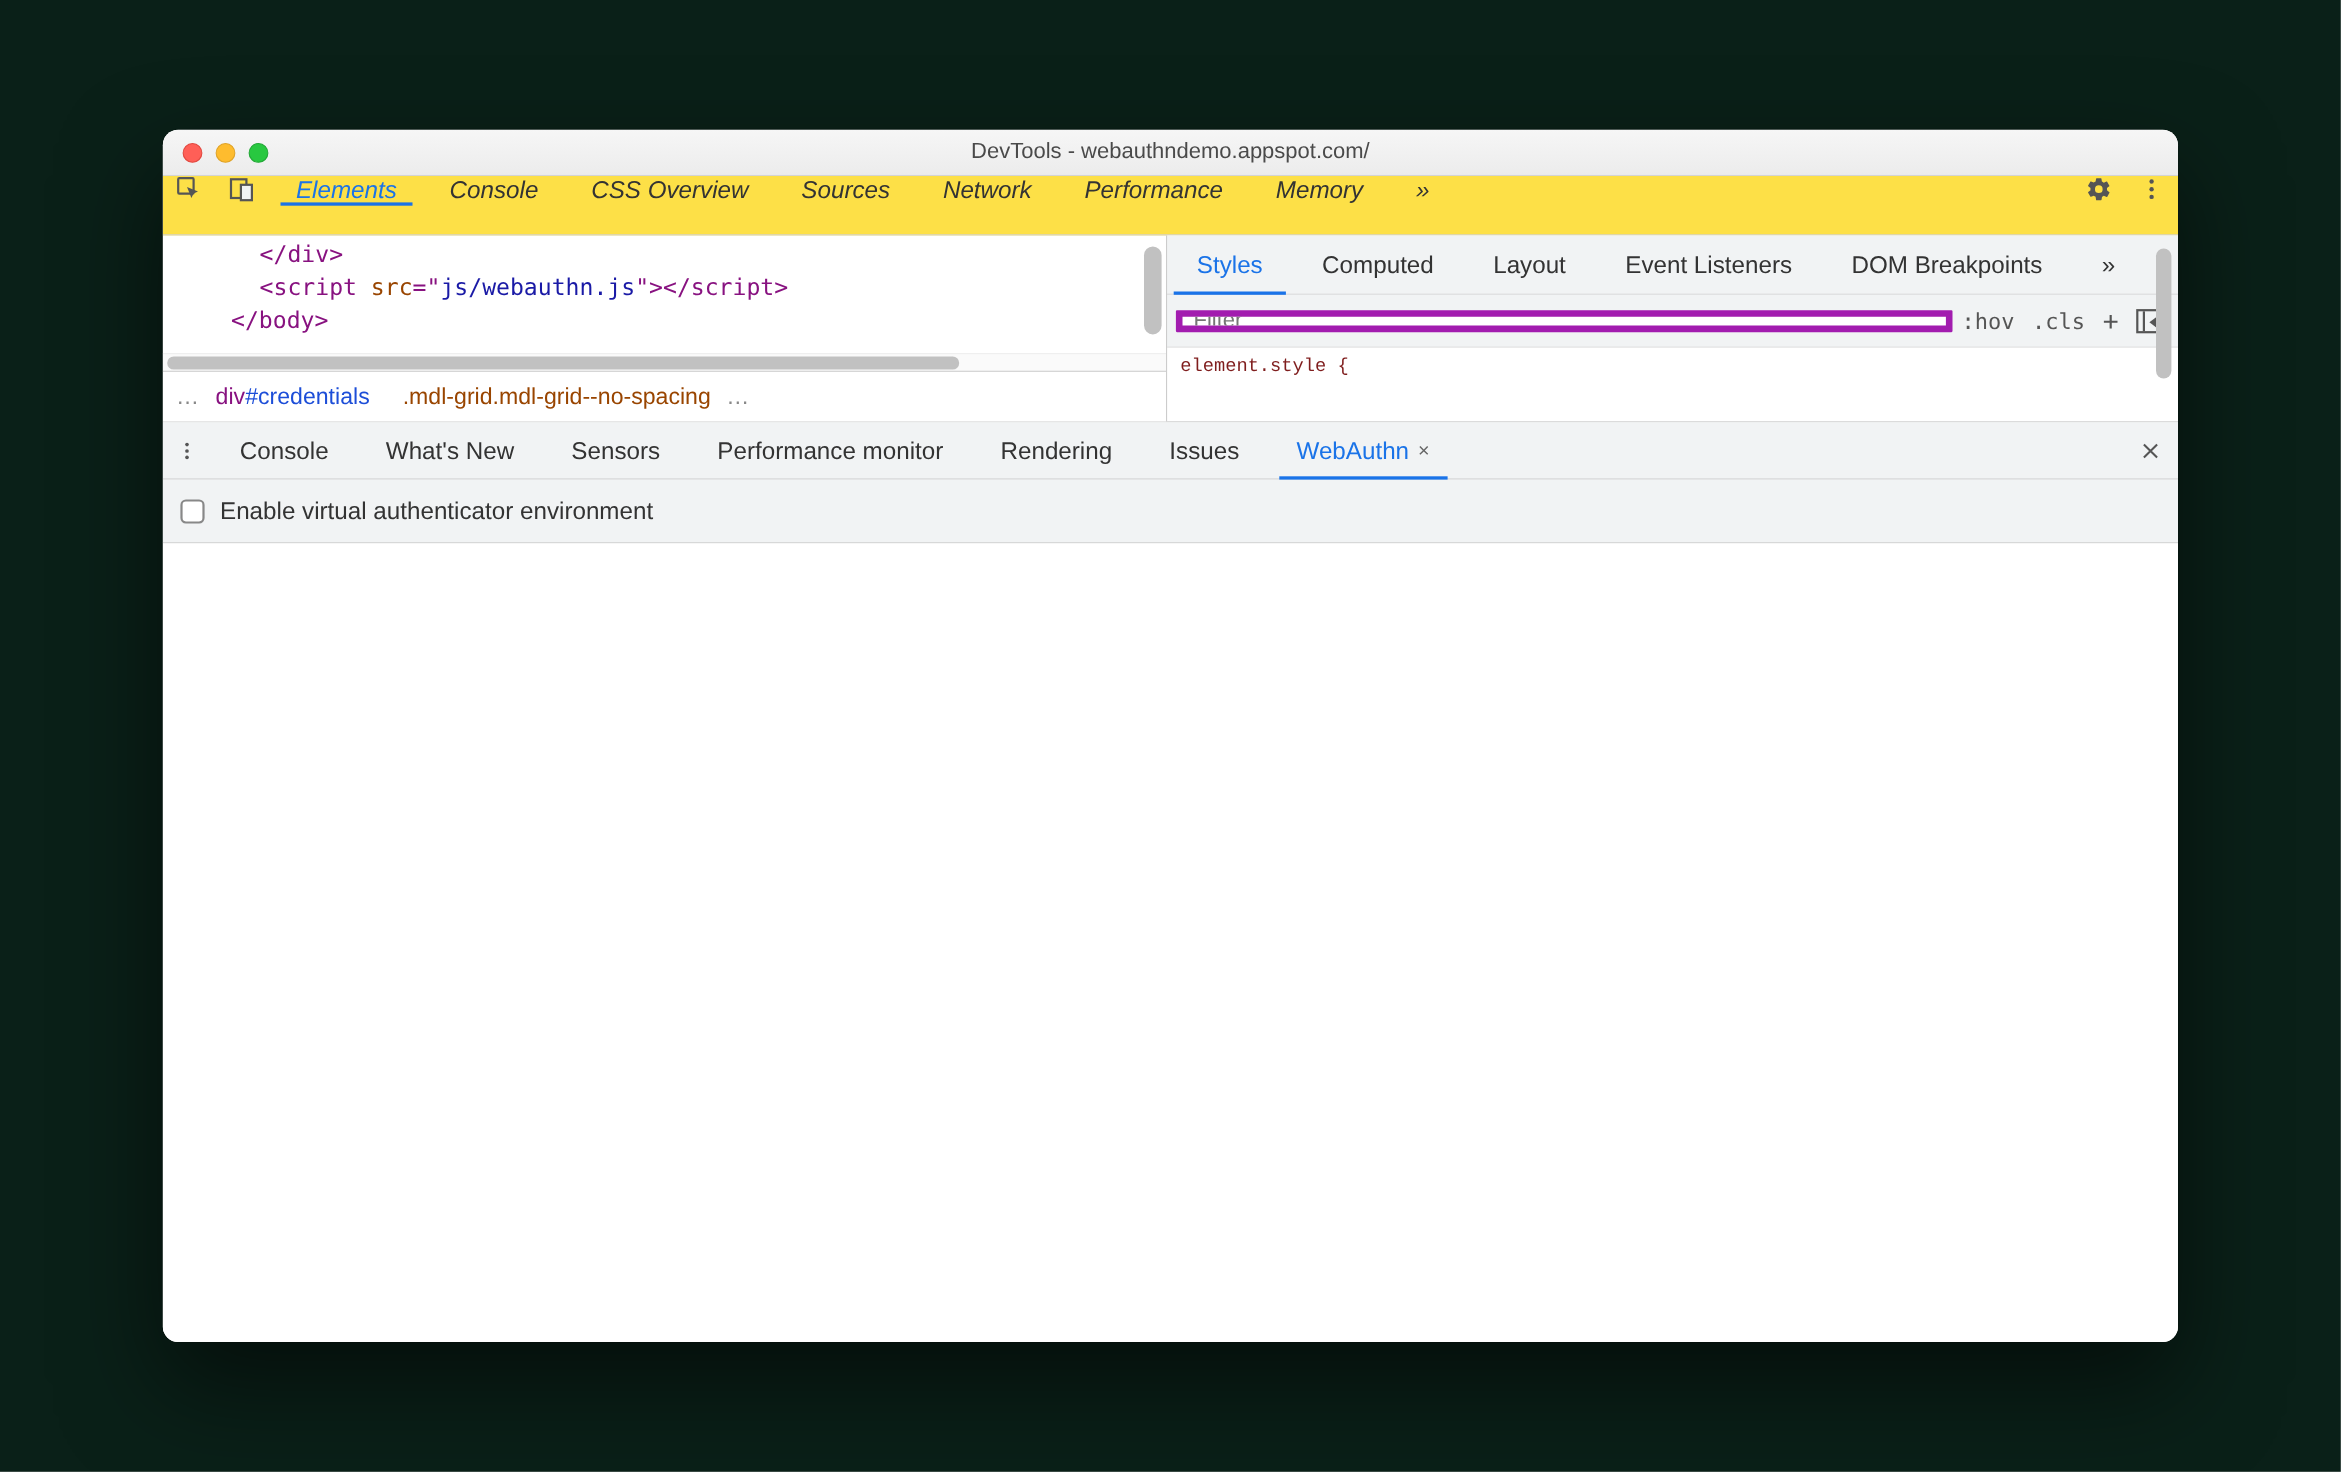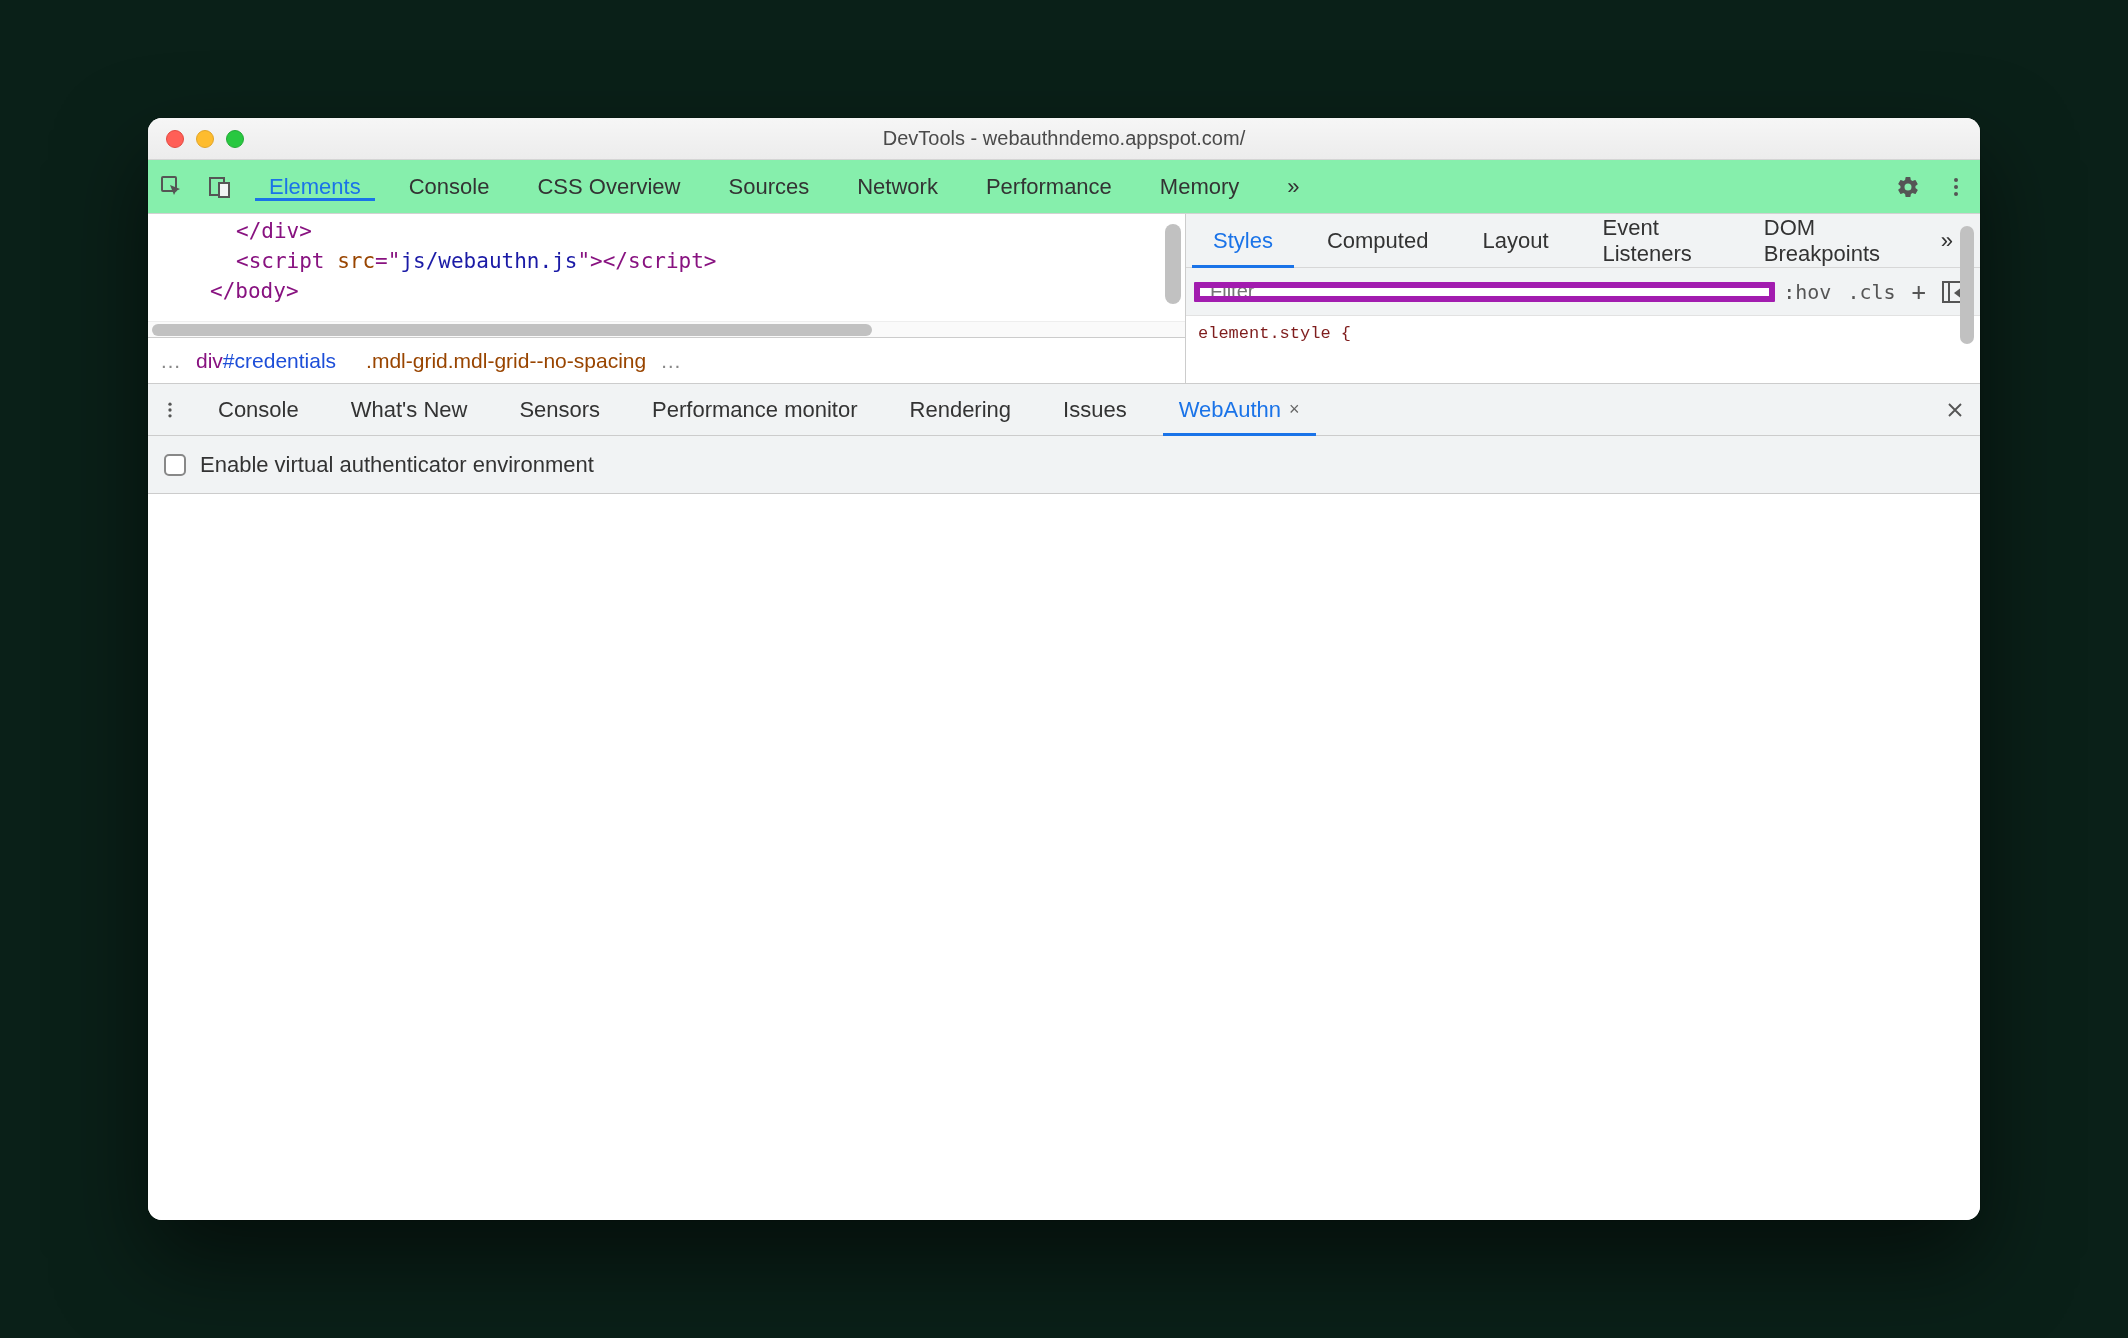--- a/index.html
+++ b/index.html
@@ -34,41 +34,42 @@
   }
   .traffic { display:flex; gap:12px; padding-left:18px; align-items:center; }
   .tl { width:18px; height:18px; border-radius:50%; }
   .tl.red{background:#ff5f57;border:1px solid #e24940;}
   .tl.yellow{background:#febc2e;border:1px solid #e0a429;}
   .tl.green{background:#28c840;border:1px solid #23a937;}
   .title { position:absolute; left:0; right:0; text-align:center; font-size:20px; color:#4a4a4a; font-weight:400; pointer-events:none;}
   
   .maintabs {
     height: 54px;
-    background: #86efac;
+    background: #fde047;
     border-bottom: 1px solid #d2d2d2;
-    display:flex; align-items:center;
+    display:flex; align-items:flex-start;
     font-size: 22px;
     color:#333;
+    font-style:italic;
   }
   .iconbtn { width:48px; display:flex; align-items:center; justify-content:center; color:#555;}
   .iconbtn svg{width:24px;height:24px;}
   .divider { width:1px; background:#ccc; margin:8px 0;}
   .mtab { padding:0 24px; display:flex; align-items:center; cursor:pointer; color:#333; position:relative;}
   .mtab.active { color:#1a73e8;}
   .mtab.active::after{content:"";position:absolute;bottom:-1px;height:3px;left:10px;right:10px;background:#1a73e8;}
   .maintabs-right{margin-left:auto;display:flex;align-items:center;}
   .chev { font-size:22px;}
   
   .split {
     display:flex;
     height: 170px;
     border-bottom:1px solid #ccc;
   }
-  .domviewer{ width:1038px; border-right:1px solid #ccc; display:flex;flex-direction:column;position:relative;}
+  .domviewer{ width:913px; border-right:1px solid #ccc; display:flex;flex-direction:column;position:relative;}
   .codearea { padding:2px 10px 0 10px; font-family: Menlo, Consolas, monospace; font-size:21px; line-height:30px; color:#333; flex:1;}
   .codearea .ind1{padding-left:78px;}
   .codearea .ind2{padding-left:52px;}
   .codearea .tag{color:#881280;}
   .codearea .attr{color:#994500;}
   .codearea .val{color:#1a1aa6;}
   .vscroll{position:absolute;right:4px;top:10px;width:16px;height:80px;background:#c1c1c1;border-radius:8px;}
   .hscrolltrack{height:16px;background:#fafafa;border-top:1px solid #eee;}
   .hscrollthumb{height:12px;margin-top:2px;margin-left:4px;width:720px;background:#c1c1c1;border-radius:6px;}
   .breadcrumb{height:46px;border-top:1px solid #ccc;background:#fff;display:flex;align-items:center;padding:0 12px;font-size:21px;color:#555;gap:14px;}

